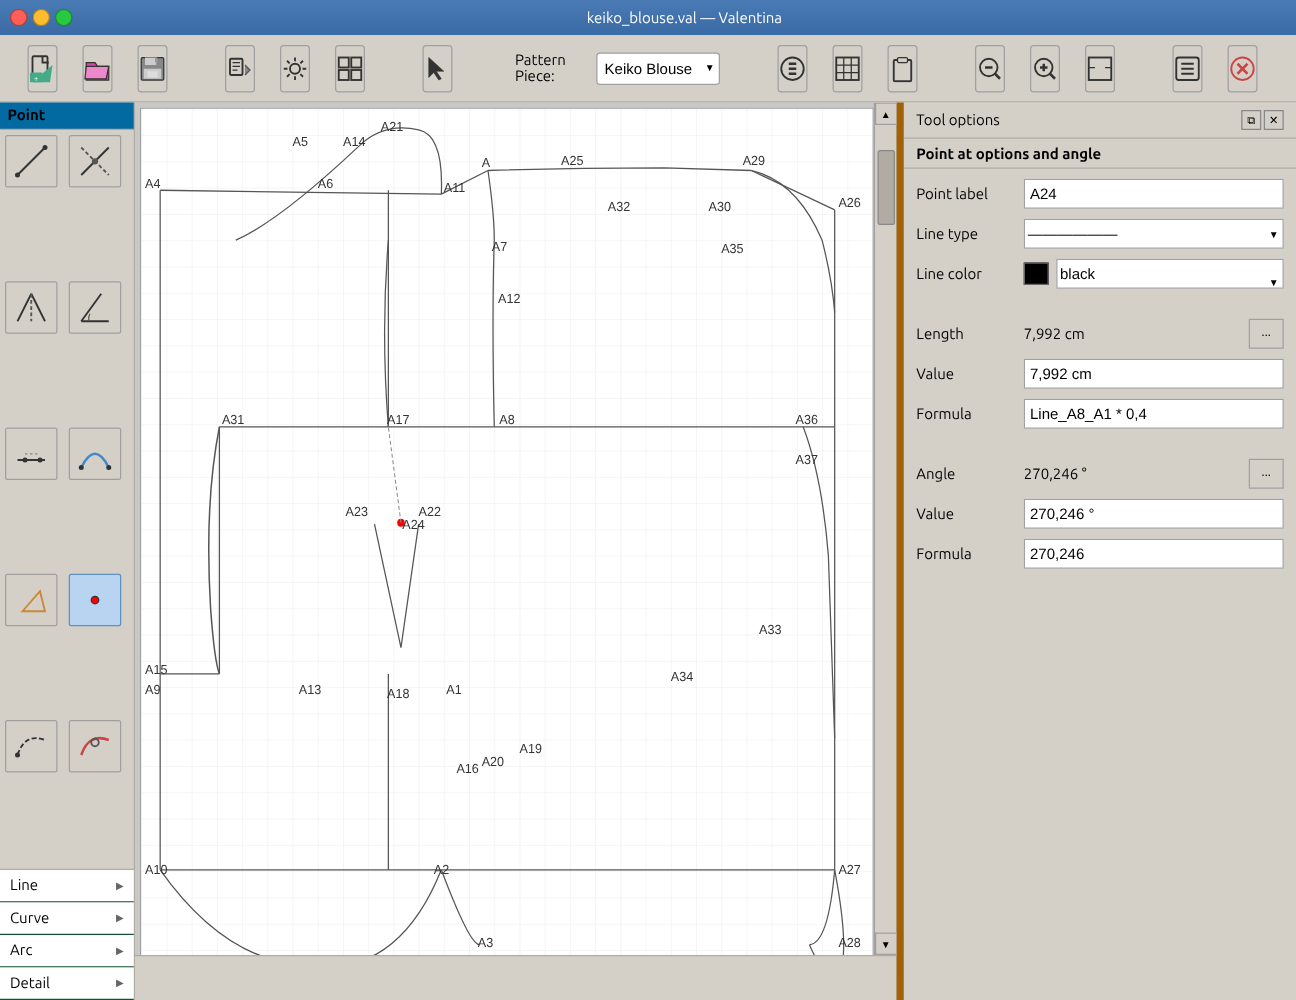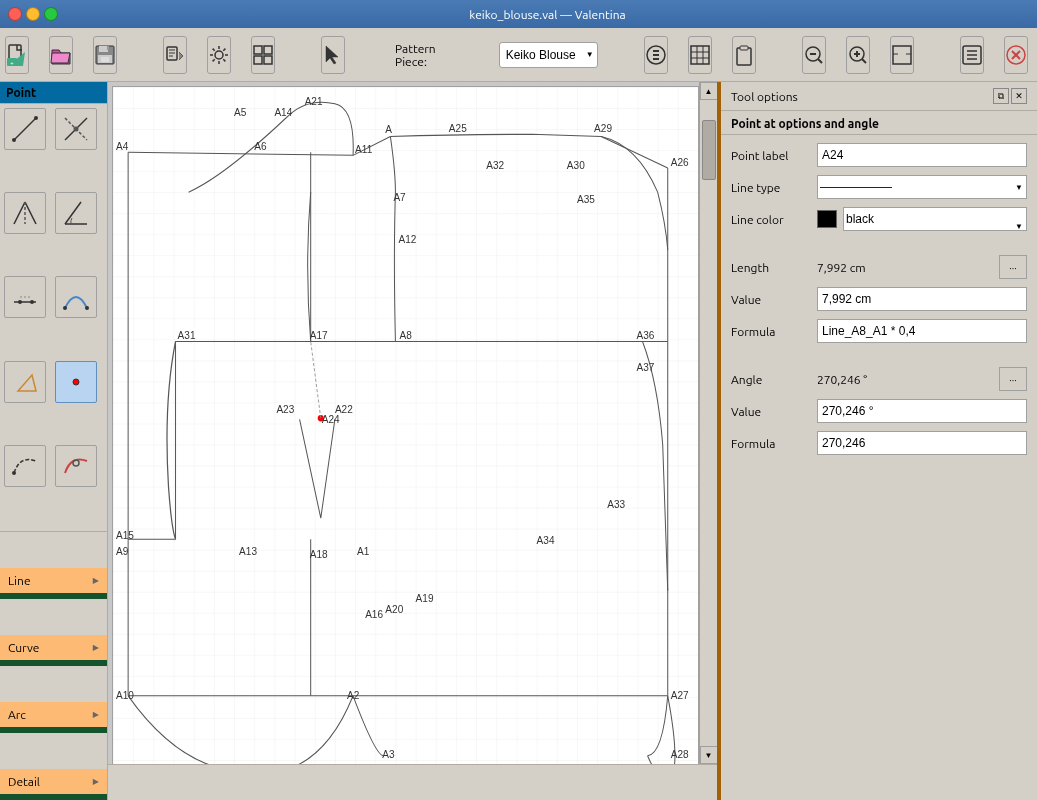--- a/index.html
+++ b/index.html
@@ -31,21 +31,21 @@
     .win-max { background: #28c840; }
     #titlebar .title { flex: 1; text-align: center; font-size: 12px; }
 
     
     #toolbar {
       height: 54px;
       background: #d4d0c8;
       border-bottom: 1px solid #b0aca4;
       display: flex;
       align-items: center;
-      padding: 4px 5px;
+      padding: 4px 22px;
       gap: 20px;
     }
     .tb-btn {
       width: 38px; height: 38px;
       background: #d4d0c8;
       border: 1px solid #a0a0a0;
       border-radius: 3px;
       display: flex; align-items: center; justify-content: center;
       cursor: pointer;
       font-size: 16px;
@@ -60,21 +60,20 @@
       padding: 0 20px 0 6px;
       font-size: 12px;
       appearance: none;
       cursor: pointer;
       position: relative;
     }
     .dropdown-wrapper {
       position: relative;
       display: inline-flex;
       align-items: center;
-      margin-left: 39px;
     }
     .dropdown-wrapper::after {
       content: '▼';
       font-size: 8px;
       position: absolute;
       right: 4px;
       pointer-events: none;
     }
 
     
@@ -119,26 +118,25 @@
     
     #bottom-tabs {
       display: flex;
       flex-direction: column;
       border-top: 1px solid #b0aca4;
     }
     .btab {
       padding: 6px 8px;
       font-size: 12px;
       cursor: pointer;
-      border-bottom: 6px solid #14532d;
-      background: #fdba74;
+      border-bottom: 1px solid #14532d;
+      background: #ffffff;
       display: flex;
       align-items: center;
       justify-content: space-between;
-      margin-top: 36px;
     }
     .btab-arrow { font-size: 8px; color: #666; }
 
     
     #canvas-area {
       flex: 1;
       background: #c8c8c8;
       position: relative;
       overflow: hidden;
     }
@@ -185,21 +183,21 @@
       background: #d4d0c8;
       border: 1px solid #a0a0a0;
       display: flex; align-items: center; justify-content: center;
       font-size: 8px; cursor: pointer;
     }
 
     
     #right-panel {
       width: 320px;
       background: #d4d0c8;
-      border-left: 4px solid #a16207;
+      border-left: 6px solid #a16207;
       display: flex;
       flex-direction: column;
     }
     #tool-options-header {
       padding: 6px 10px;
       font-size: 12px;
       border-bottom: 1px solid #b0aca4;
       display: flex;
       align-items: center;
       justify-content: space-between;

